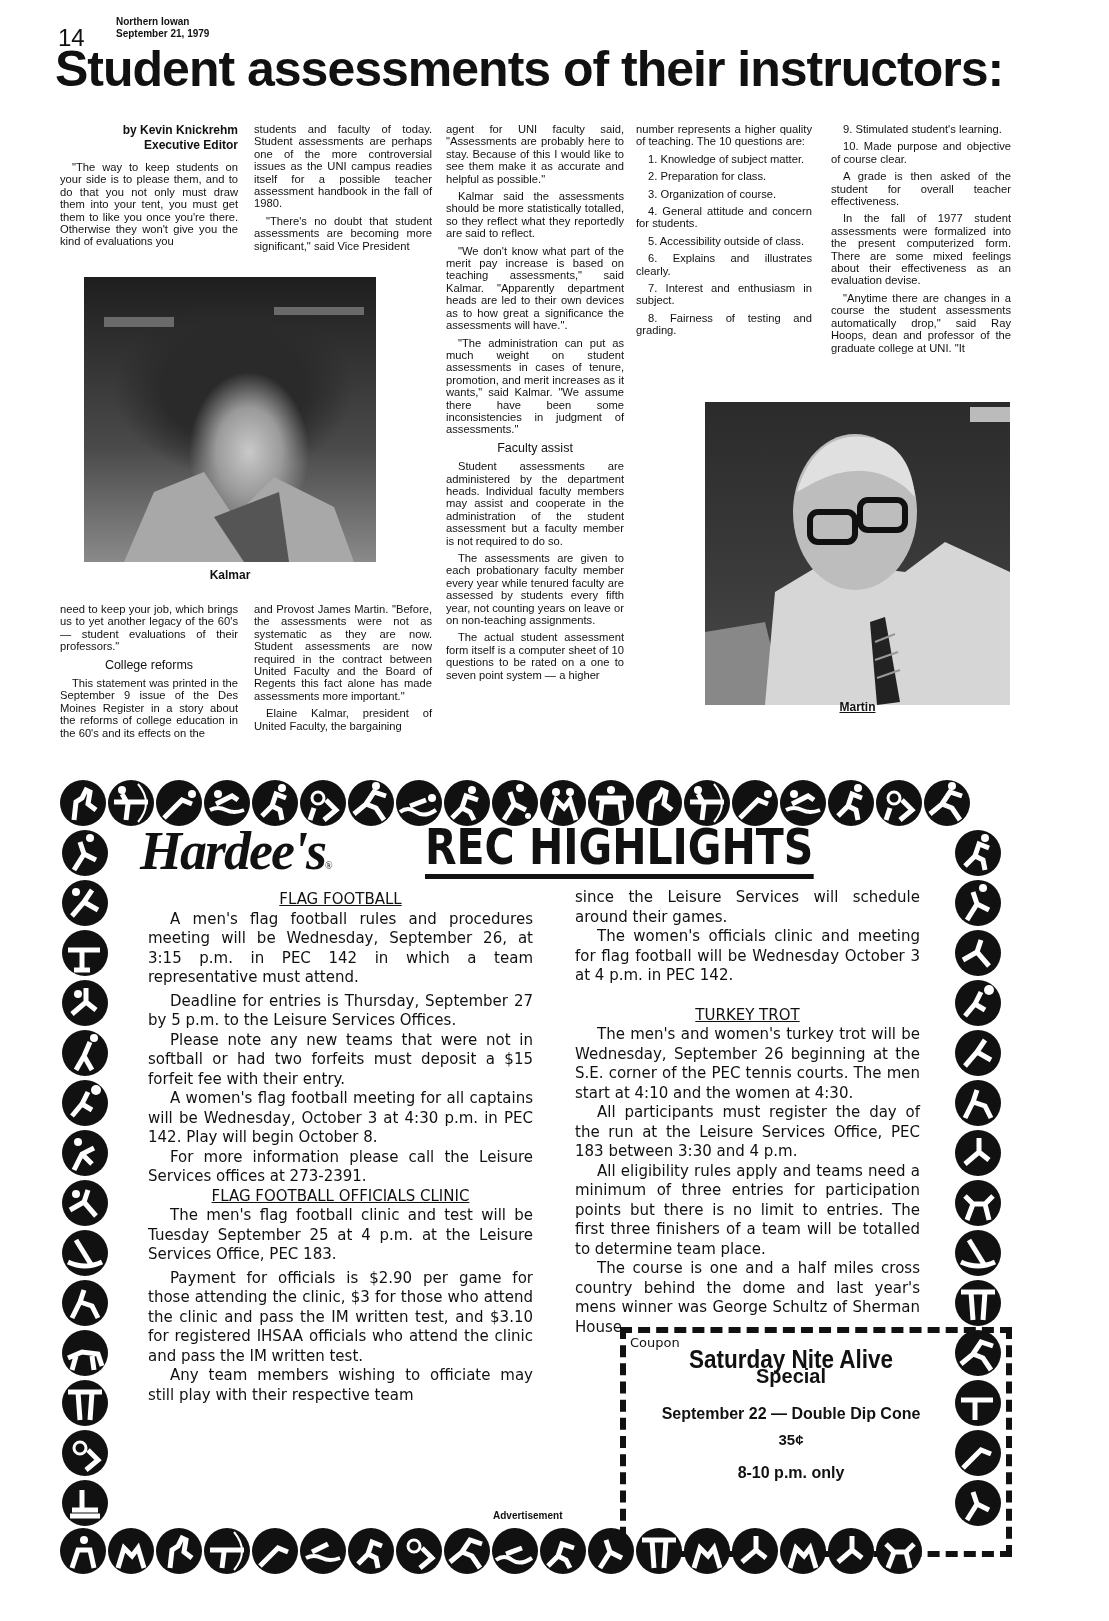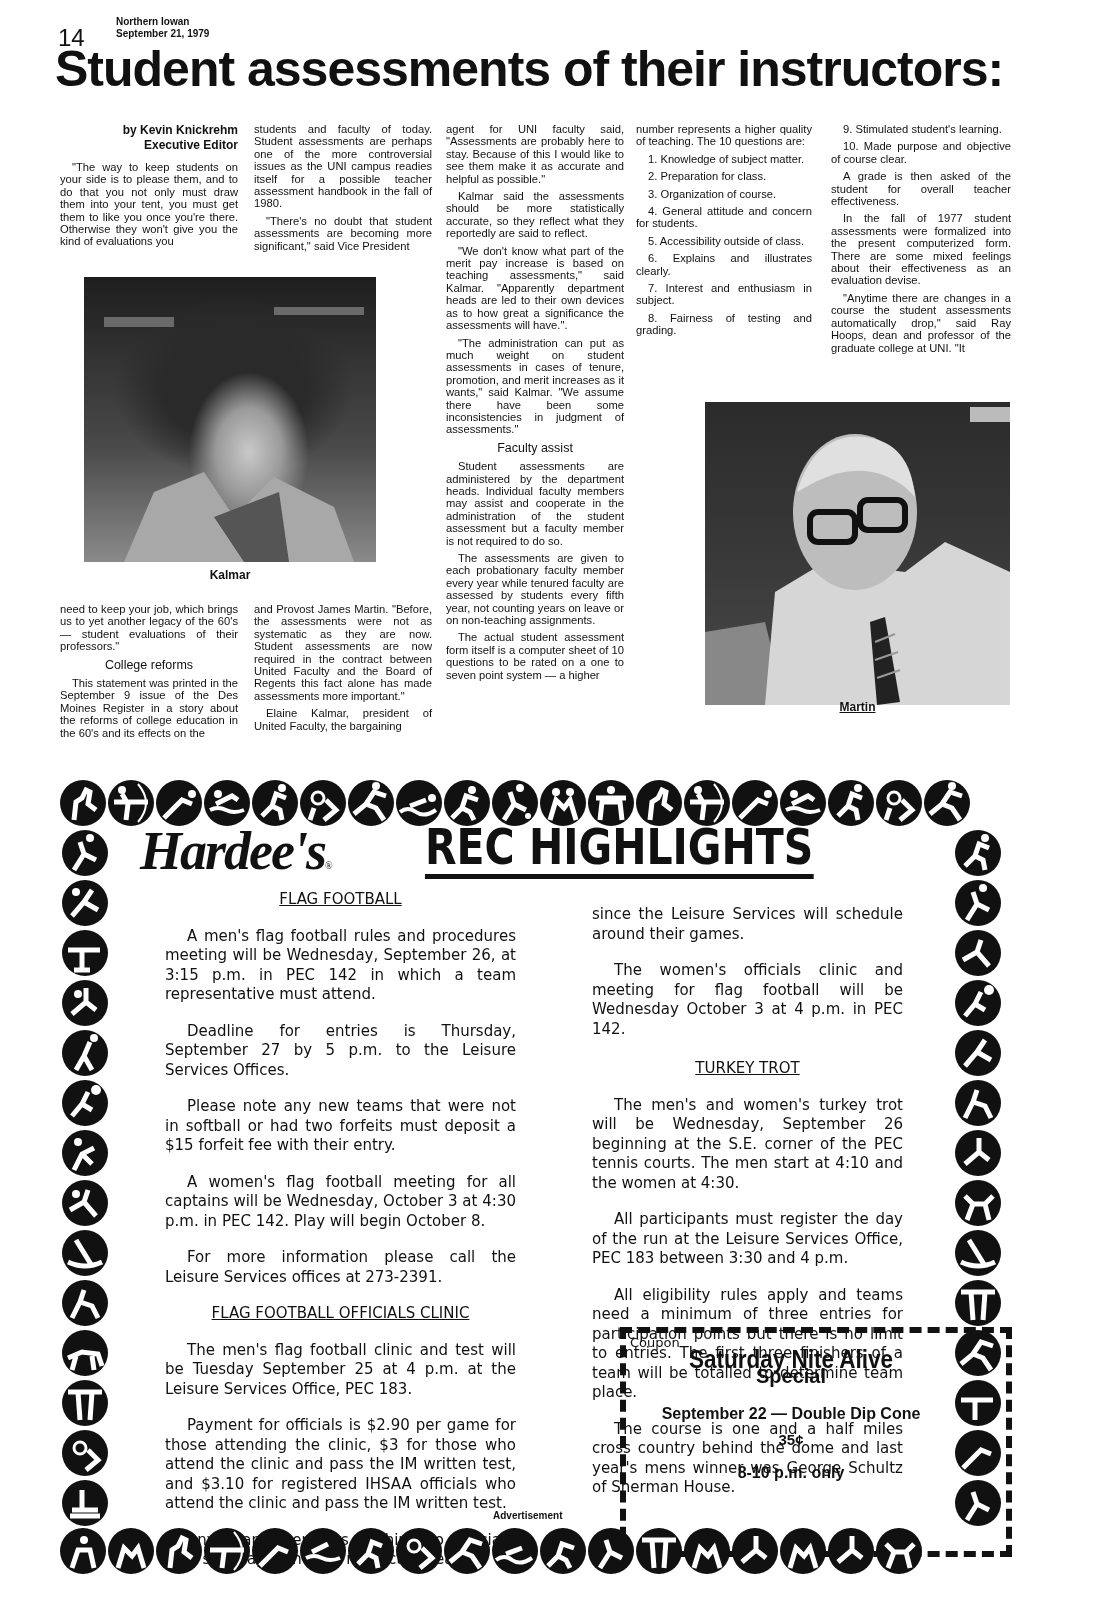--- a/index.html
+++ b/index.html
@@ -20,21 +20,21 @@
   .photo { background: #333; overflow: hidden; }
   .caption { font-size: 12px; font-weight: 700; text-align: center; }
   
   .iconrow { display: flex; gap: 2px; }
   .icon { width: 46px; height: 46px; border-radius: 50%; background: #111; position: relative; flex: none; }
   .icon svg { position: absolute; left: 0; top: 0; }
   .iconcol { display: flex; flex-direction: column; gap: 4px; }
   .hardees { left: 140px; top: 824px; font-family: "Liberation Serif", serif; font-weight: 700; font-size: 54px; letter-spacing: -2px; line-height: 1; font-style: italic; }
   .rec { left: 425px; top: 822px; font-family: "DejaVu Sans", sans-serif; font-weight: 700; font-size: 50px; letter-spacing: 0px; line-height: 1; transform: scaleX(0.82); transform-origin: left top; border-bottom: 5px solid #111; padding-bottom: 2px; }
   .adcol { font-family: "DejaVu Sans", sans-serif; font-size: 15px; line-height: 19.5px; transform-origin: left top; }
-  .adcol p { margin: 17px; text-indent: 22px; text-align: justify; }
+  .adcol p { margin: 0; text-indent: 22px; text-align: justify; }
   .adcol h5 { margin: 0; font-size: 15px; font-weight: 700; text-align: center; text-decoration: underline; font-weight: normal; }
   .coupon { border-left: 6px dashed #111; border-top: 6px dashed #111; border-right: 6px dashed #111; border-bottom: 6px dashed #111; }
   .coupon-title { font-family: "Liberation Sans", sans-serif; font-weight: 700; text-align: center; }
 </style>
 </head>
 <body>
 
 <div class="abs masthead-num">14</div>
 <div class="abs masthead-info">
   <div>Northern Iowan</div>
@@ -71,21 +71,21 @@
   <p>This statement was printed in the September 9 issue of the Des Moines Register in a story about the reforms of college education in the 60's and its effects on the</p>
 </div>
 
 <div class="abs col" style="left:254px; top:603px; width:178px;">
   <p class="noind">and Provost James Martin. "Before, the assessments were not as systematic as they are now. Student assessments are now required in the contract between United Faculty and the Board of Regents this fact alone has made assessments more important."</p>
   <p>Elaine Kalmar, president of United Faculty, the bargaining</p>
 </div>
 
 <div class="abs col" style="left:446px; top:123px; width:178px;">
   <p class="noind">agent for UNI faculty said, "Assessments are probably here to stay. Because of this I would like to see them make it as accurate and helpful as possible."</p>
-  <p>Kalmar said the assessments should be more statistically accurate, so they reflect what they reportedly are said to reflect.</p>
+  <p>Kalmar said the assessments should be more statistically totalled, so they reflect what they reportedly are said to reflect.</p>
   <p>"We don't know what part of the merit pay increase is based on teaching assessments," said Kalmar. "Apparently department heads are led to their own devices as to how great a significance the assessments will have.".</p>
   <p>"The administration can put as much weight on student assessments in cases of tenure, promotion, and merit increases as it wants," said Kalmar. "We assume there have been some inconsistencies in judgment of assessments."</p>
   <h4>Faculty assist</h4>
   <p>Student assessments are administered by the department heads. Individual faculty members may assist and cooperate in the administration of the student assessment but a faculty member is not required to do so.</p>
   <p>The assessments are given to each probationary faculty member every year while tenured faculty are assessed by students every fifth year, not counting years on leave or on non-teaching assignments.</p>
   <p>The actual student assessment form itself is a computer sheet of 10 questions to be rated on a one to seven point system — a higher</p>
 </div>
 
 <div class="abs col" style="left:636px; top:123px; width:176px;">
   <p class="noind">number represents a higher quality of teaching. The 10 questions are:</p>

